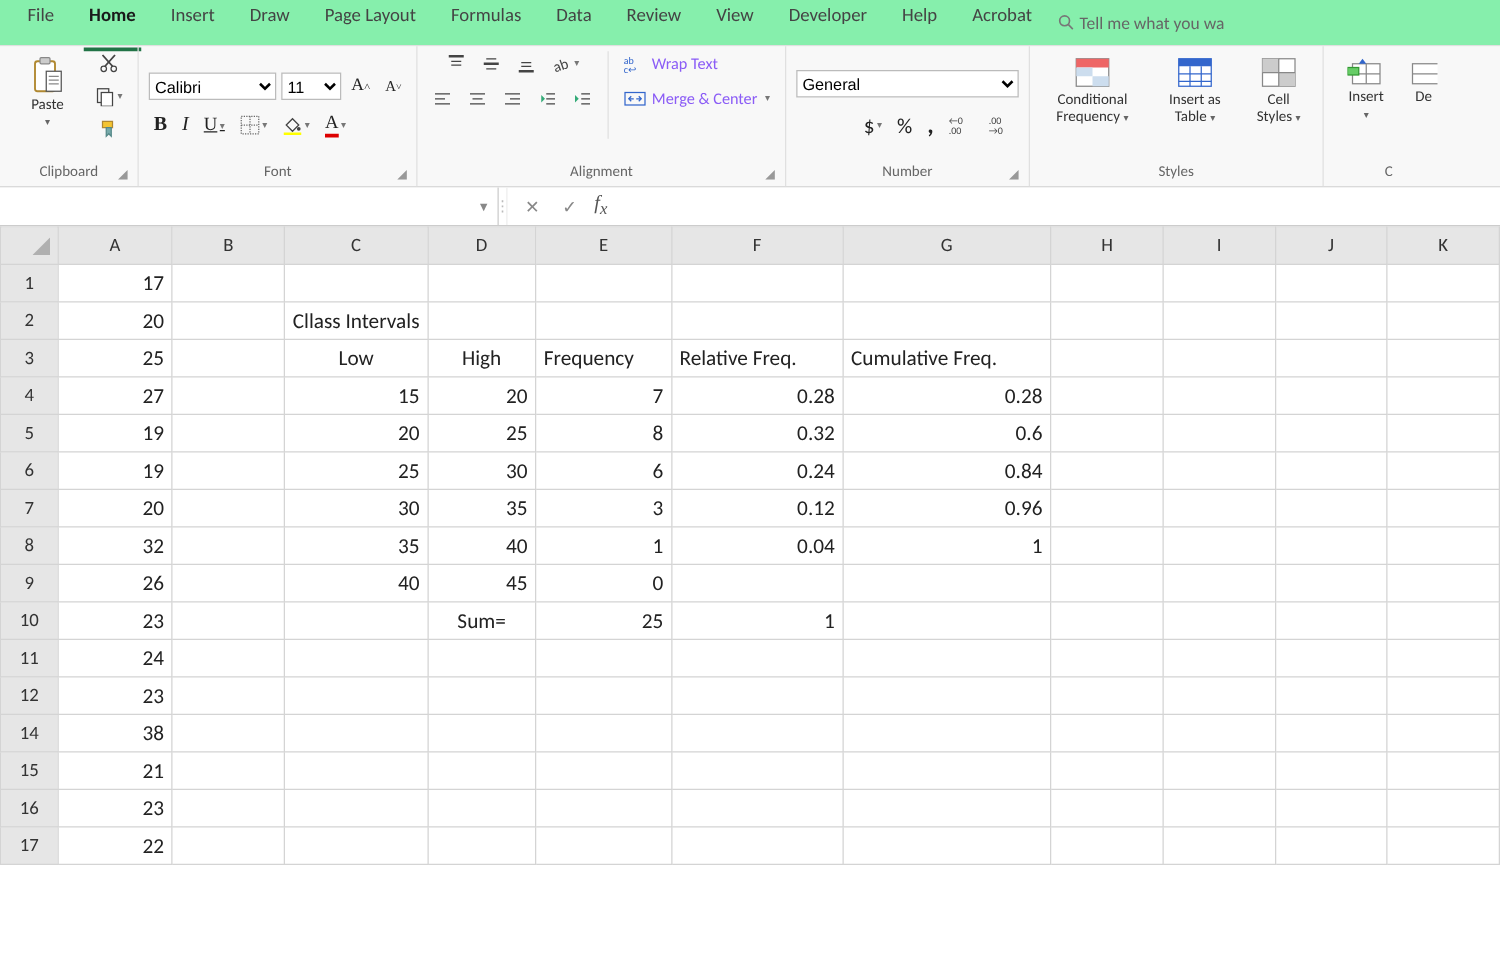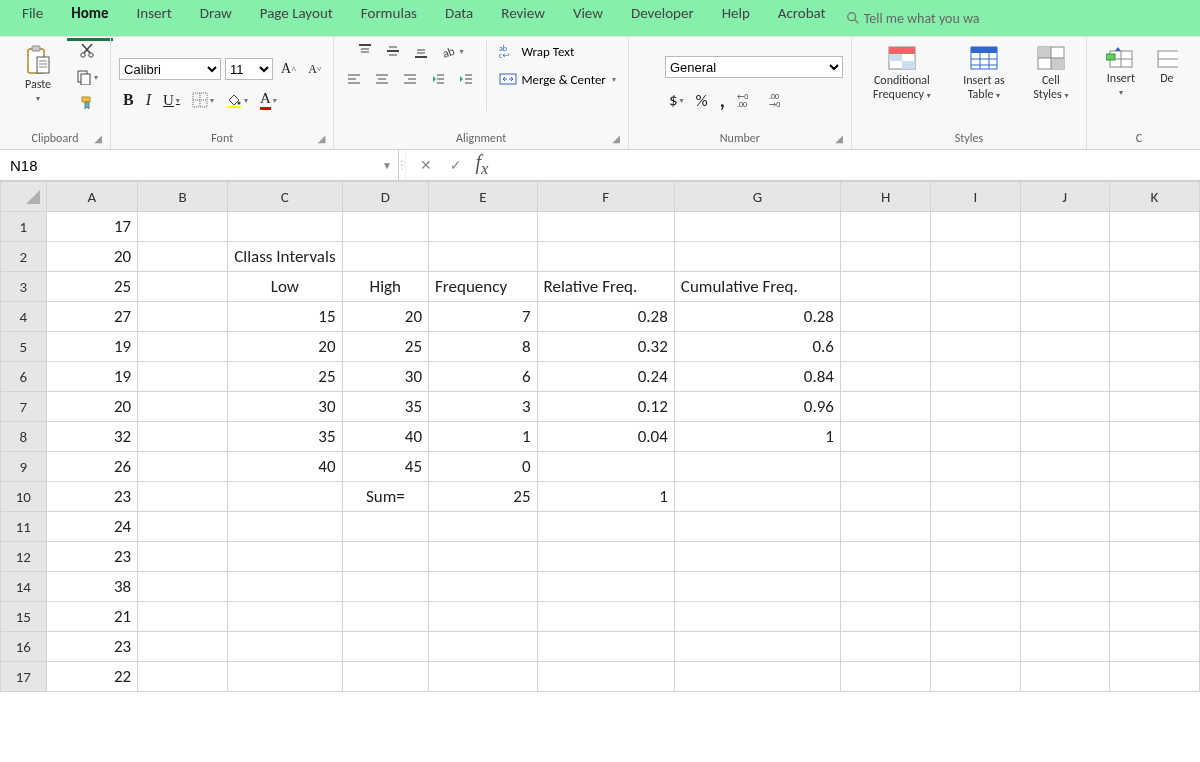--- a/index.html
+++ b/index.html
@@ -16,29 +16,29 @@
   .group-label .launcher{position:absolute;right:0;bottom:2px;font-size:10px;color:#999;}
   .col{display:flex;flex-direction:column;align-items:center;justify-content:center;gap:2px;}
   .row{display:flex;align-items:center;gap:4px;}
   .btn{display:flex;align-items:center;justify-content:center;padding:2px 4px;border-radius:3px;cursor:pointer;}
   .big-btn{display:flex;flex-direction:column;align-items:center;justify-content:center;width:52px;padding:4px;cursor:pointer;border-radius:3px;font-size:12px;color:#333;}
   .big-btn .caret{font-size:8px;color:#666;margin-top:2px;}
   select.fontname{width:102px;height:22px;font-size:13px;border:1px solid #bbb;background:#fff;}
   select.fontsize{width:48px;height:22px;font-size:13px;border:1px solid #bbb;background:#fff;}
   select.numfmt{width:178px;height:22px;font-size:13px;border:1px solid #bbb;background:#fff;}
   .sep{width:1px;height:70px;background:#e0e0e0;margin:0 4px;}
-  .txt{font-size:13px;color:#000000;}
+  .txt{font-size:13px;color:#8b5cf6;}
   .caret-sm{font-size:8px;color:#777;margin-left:2px;}
 
   .fbar{display:flex;align-items:center;height:30px;border-bottom:1px solid #ccc;background:#fff;}
   .namebox{display:flex;align-items:center;width:390px;height:100%;border-right:1px solid #ccc;padding-left:8px;}
   .namebox input{border:none;outline:none;font-size:15px;width:330px;}
   .namebox .dd{margin-left:auto;margin-right:6px;color:#888;font-size:10px;}
   .fxbtns{display:flex;align-items:center;gap:10px;padding:0 10px;color:#888;}
-  .fx{font-style:italic;font-family:"Times New Roman",serif;font-size:20px;color:#555;}
+  .fx{font-style:italic;font-family:"Times New Roman",serif;font-size:16px;color:#555;}
   .fbar input.formula{flex:1;border:none;outline:none;font-size:15px;padding-left:6px;}
 
   .sheet{position:relative;overflow:hidden;}
   table.grid{border-collapse:collapse;table-layout:fixed;}
   table.grid th,table.grid td{border:1px solid #d4d4d4;height:29px;padding:0 6px;font-size:17px;font-family:Calibri,Arial,sans-serif;font-weight:400;white-space:nowrap;}
   table.grid th{background:#e6e6e6;color:#333;font-weight:400;text-align:center;font-size:15px;}
   table.grid th.rowhdr{width:36px;text-align:center;background:#e6e6e6;}
   table.grid th.corner{background:#e6e6e6;}
   table.grid th.corner svg{display:block;margin-left:auto;}
   .ra{text-align:right;}
@@ -239,21 +239,21 @@
             </svg>
           <span class="txt">Merge &amp; Center</span>
             <span class="caret-sm">▾</span>
         </div>
       </div>
     </div>
     <div class="group-label"><span>Alignment</span><span class="launcher">◢</span></div>
   </div>
 
   <div class="group">
-    <div class="group-body col" style="gap:8px;align-items:flex-start;margin-left:28px;">
+    <div class="group-body col" style="gap:8px;align-items:flex-end;">
       <select class="numfmt"><option>General</option></select>
       <div class="row">
         <div class="btn" style="font-size:17px;">$<span class="caret-sm">▾</span></div>
         <div class="btn" style="font-size:17px;">%</div>
         <div class="btn" style="font-size:20px;font-weight:bold;">,</div>
         <div class="btn">
             <svg width="20" height="16">
               <text x="0" y="7" font-size="8" fill="#444">←0</text>
               <text x="0" y="15" font-size="8" fill="#444">.00</text>
             </svg>
@@ -328,21 +328,20 @@
           </svg>
         <span>De</span>
       </div>
     </div>
     <div class="group-label"><span>C</span></div>
   </div>
 </div>
 
 <div class="fbar">
   <div class="namebox">
-    <input value="N18" style="">
     <span class="dd">▼</span>
   </div>
   <div style="width:6px;border-right:1px solid #eee;height:100%;display:flex;align-items:center;justify-content:center;color:#bbb;font-size:12px;">⋮</div>
   <div class="fxbtns">
     <span class="btn">✕</span>
     <span class="btn">✓</span>
     <span class="fx">f<sub>x</sub></span>
   </div>
   <input class="formula" value="" style="">
 </div>

